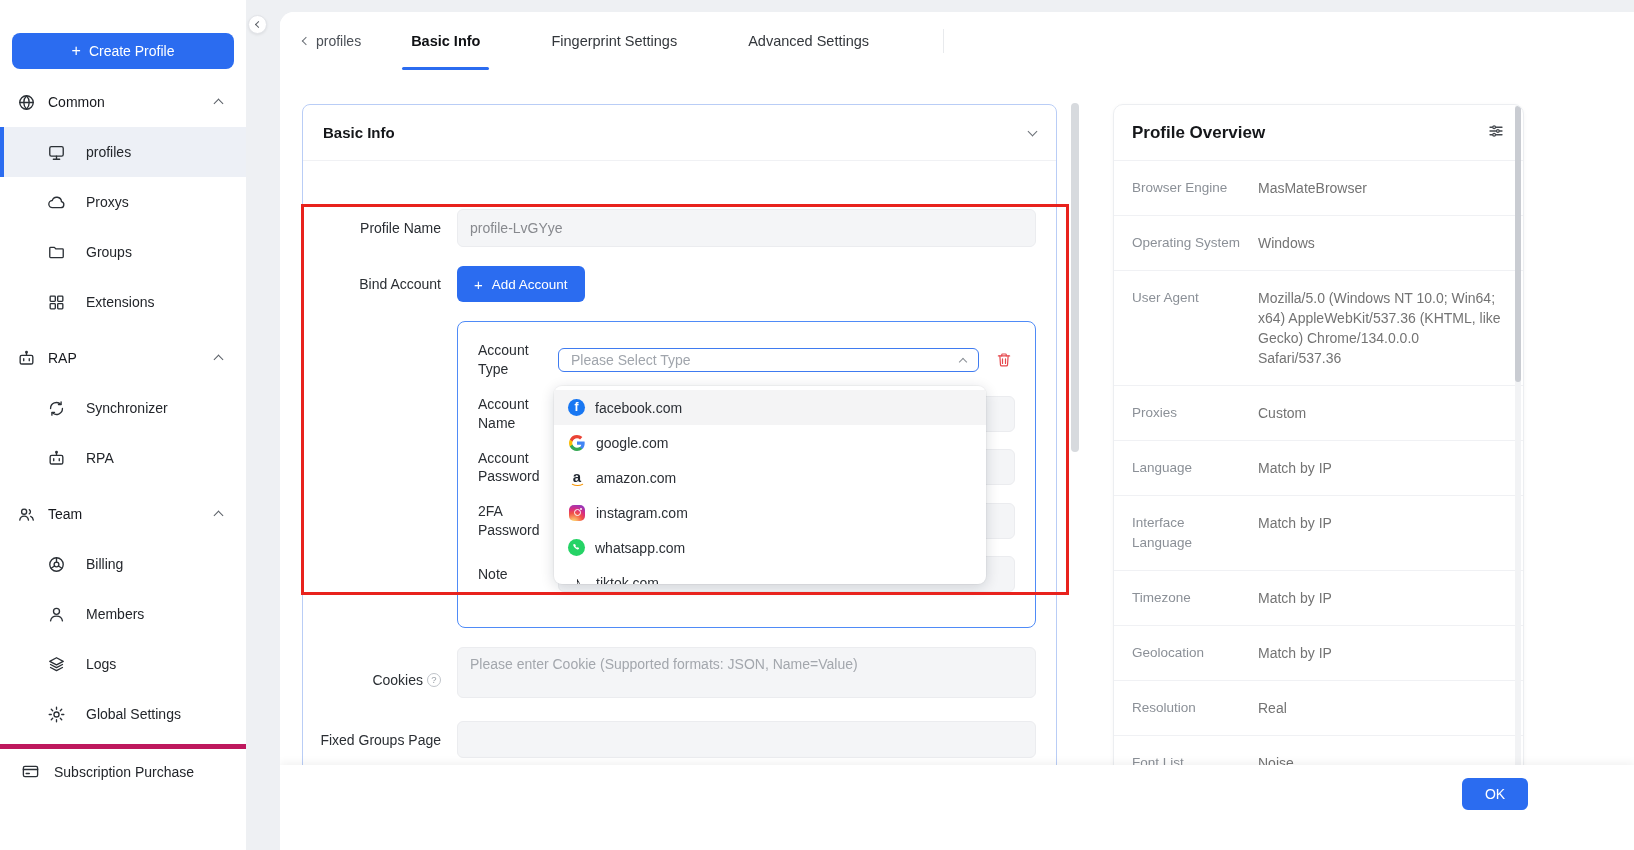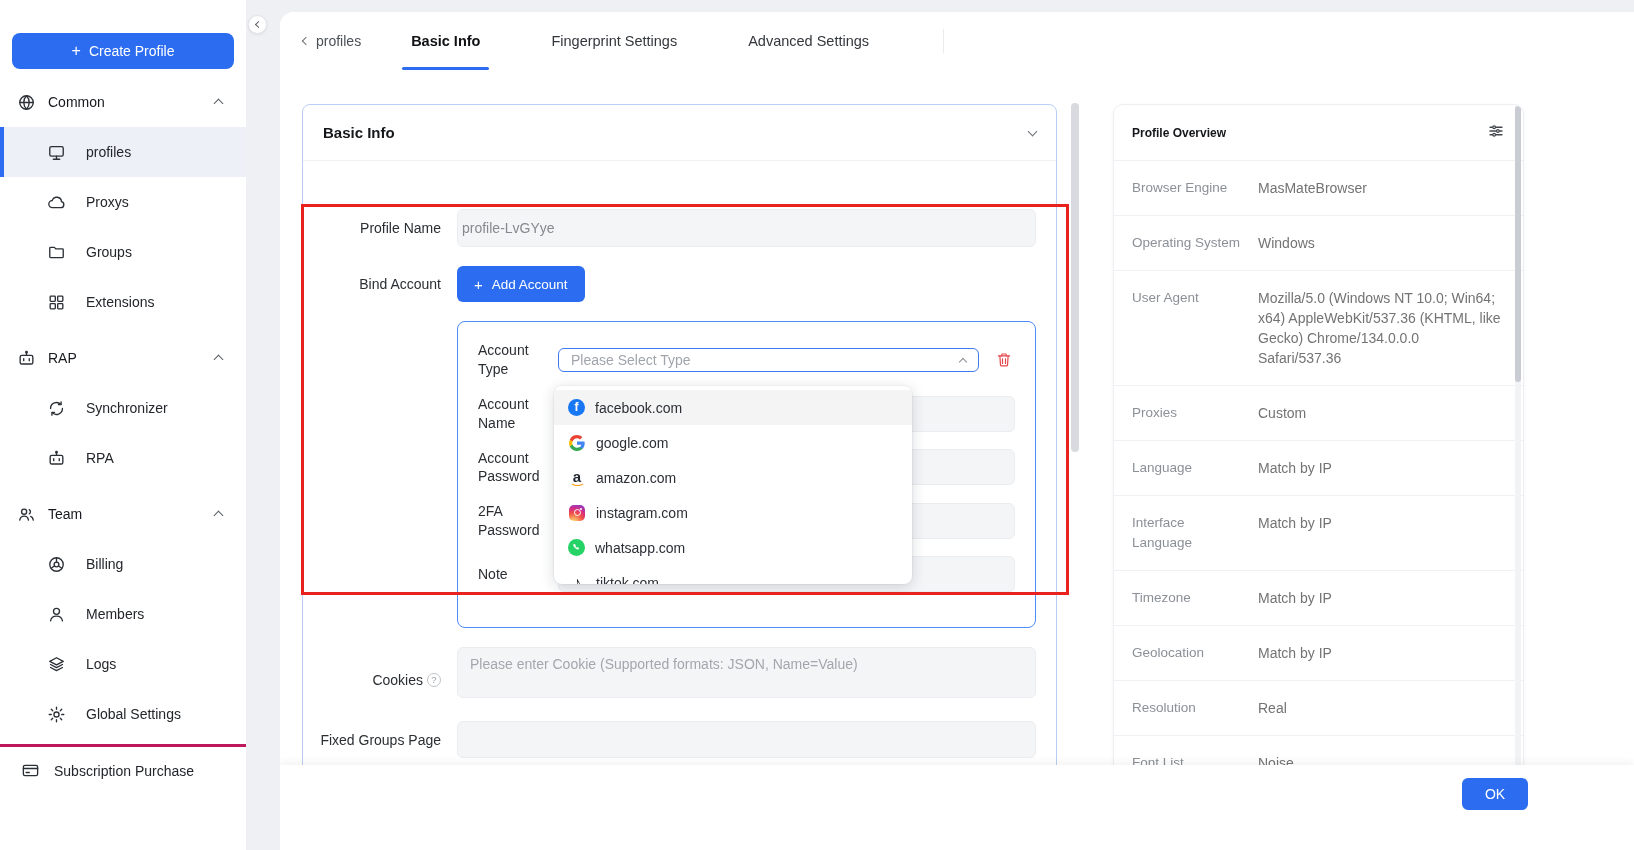--- a/index.html
+++ b/index.html
@@ -16,21 +16,21 @@
   .sec-head, .side-item { position:relative; display:flex; align-items:center; height:50px; font-size:14px; cursor:pointer; }
   .sec-head { padding-left:16px; color:#17191e; }
   .sec-head .icon { margin-right:12px; }
   .sec-head .chev-wrap { margin-left:auto; margin-right:24px; }
   .side-item { padding-left:46px; color:#23262b; }
   .side-item .icon { margin-right:20px; }
   .side-item.active { background:#edf0f6; }
   .side-item.active::before { content:""; position:absolute; left:0; top:0; bottom:0; width:4px; background:#2b6cf0; }
   .sec-gap { margin-top:6px; }
   .side-footer { position:absolute; left:0; top:744px; width:246px; height:50px; display:flex; align-items:center; padding-left:20px;
-    border-top:3px solid #be185d; font-size:14px; cursor:pointer; }
+    border-top:5px solid #be185d; font-size:14px; cursor:pointer; }
   .side-footer .icon { margin-right:14px; }
   .icon { display:inline-flex; width:20px; height:20px; align-items:center; justify-content:center; flex:none; }
   .icon svg { display:block; }
   .st { fill:none; stroke:#2b3036; stroke-width:1.7; stroke-linecap:round; stroke-linejoin:round; }
 
   .chev { display:inline-block; width:7px; height:7px; border-right:1.7px solid #5a5f66; border-bottom:1.7px solid #5a5f66; }
   .chev.up   { transform:rotate(-135deg); margin-top:4px; }
   .chev.down { transform:rotate(45deg);  margin-bottom:3px; }
   .chev.left { transform:rotate(135deg); }
 
@@ -55,42 +55,42 @@
   .card-head { display:flex; align-items:center; height:56px; padding:0 20px; border-bottom:1px solid #f0f1f4; }
   .card-head .title { font-size:15px; font-weight:700; color:#15171a; }
   .card-head .chev-wrap { margin-left:auto; }
   .card-head .chev { border-color:#6b7077; }
   .form-body { padding-top:48px; }
   .frow { display:flex; align-items:center; margin:0 20px 19px 0; }
   .frow.top { align-items:center; }
   .flabel { position:relative; width:154px; flex:none; padding-right:16px; text-align:right; font-size:14px; color:#2a2e33;
     display:flex; justify-content:flex-end; align-items:center; gap:4px; }
   .ffield { flex:1; min-width:0; }
-  .text-input { width:100%; height:38px; background:#f4f5f7; border:1px solid #ebecef; border-radius:6px; padding:0 4px;
+  .text-input { width:100%; height:38px; background:#f4f5f7; border:1px solid #ebecef; border-radius:6px; padding:0 12px;
     font-size:14px; color:#87898e; font-family:inherit; }
   .text-input.small { height:36px; }
   textarea.text-input { height:51px; padding:8px 12px; resize:none; color:#2a2e33; }
   textarea.text-input::placeholder { color:#a3a7ad; }
   .add-btn { display:inline-flex; align-items:center; gap:9px; height:36px; padding:0 17px; background:#2b6cf0; color:#fff;
     border:none; border-radius:6px; font-size:13.5px; font-family:inherit; cursor:pointer; }
   .add-btn .plus { font-size:15px; }
 
   .account-card { position:relative; margin:0 20px 19px 154px; border:1px solid #4f8bf7; border-radius:8px; padding:19px 20px; background:#fff; }
   .arow { display:flex; align-items:center; margin-bottom:16px; }
   .arow:last-child { margin-bottom:0; }
   .alabel { width:80px; flex:none; font-size:14px; color:#2a2e33; line-height:1.35; padding-right:6px; }
   .afield { flex:1; min-width:0; display:flex; align-items:center; }
   .select-box { flex:1; height:24px; background:#fff; border:1px solid #3f7bf0; border-radius:6px; display:flex; align-items:center;
     padding:0 12px; font-size:14px; color:#a0a5ac; cursor:pointer; }
   .select-box .chev-wrap { margin-left:auto; }
   .select-box .chev { width:6px; height:6px; border-color:#8a8f96; }
   .trash-btn { width:20px; height:20px; margin-left:16px; border:none; background:none; cursor:pointer; padding:0; flex:none; }
   .trash-btn svg { display:block; }
 
-  .dropdown { position:absolute; left:96px; top:64px; width:358px; height:198px; background:#fff; border-radius:8px;
+  .dropdown { position:absolute; left:96px; top:64px; width:432px; height:198px; background:#fff; border-radius:8px;
     box-shadow:0 3px 14px rgba(15,23,42,.16), 0 0 0 1px rgba(0,0,0,.03); overflow:hidden; z-index:20; padding-top:4px; }
   .opt { display:flex; align-items:center; gap:10px; height:35px; padding:0 14px; font-size:14px; color:#2c3036; cursor:pointer; }
   .opt.hl { background:#f4f4f5; }
   .bicon { width:18px; height:18px; flex:none; display:flex; align-items:center; justify-content:center; position:relative; }
   .fb { width:17px; height:17px; background:#1877f2; border-radius:50%; color:#fff; }
   .fb::after { content:"f"; font-size:12px; font-weight:700; margin-top:-1px; }
   .amz { font-weight:700; }
   .amz::before { content:"a"; font-size:15px; color:#1f2630; margin-top:-3px; }
   .amz::after { content:""; position:absolute; left:2px; bottom:1px; width:13px; height:7px;
     border:1.8px solid transparent; border-bottom-color:#f79400; border-radius:50%; }
@@ -103,21 +103,21 @@
 
   .q { width:14px; height:14px; flex:none; border:1px solid #c0c4ca; border-radius:50%; color:#9aa0a7; font-size:9.5px;
     display:inline-flex; align-items:center; justify-content:center; cursor:pointer; }
   .q::after { content:"?"; }
   .q.below { position:absolute; left:6px; top:37px; }
 
   
   .overview-card { position:absolute; left:833px; top:92px; width:411px; height:680px; background:#fff;
     border:1px solid #eceef1; border-radius:10px; box-shadow:0 1px 4px rgba(0,0,0,.04); overflow:hidden; }
   .overview-card .card-head { padding:0 18px; }
-  .overview-card .card-head .title { font-size:12px; }
+  .overview-card .card-head .title { font-size:17px; }
   .orow { display:flex; padding:17px 18px; border-bottom:1px solid #f0f1f4; line-height:20px; }
   .olabel { width:126px; flex:none; font-size:13.5px; color:#8b9097; padding-right:4px; }
   .orow.narrow .olabel { padding-right:38px; }
   .ovalue { flex:1; font-size:14px; color:#737373; }
   .ov-track { position:absolute; right:2px; top:0; bottom:0; width:6px; background:#f2f3f5; border-radius:3px; }
   .ov-thumb { position:absolute; right:2px; top:1px; width:6px; height:276px; background:#c9ccd2; border-radius:3px; cursor:pointer; }
 
   
   .footerbar { position:absolute; left:0; right:0; bottom:0; height:85px; background:#fff; box-shadow:0 -3px 8px rgba(0,0,0,.05); z-index:30; }
   .ok-btn { position:absolute; right:106px; top:13px; width:66px; height:32px; background:#2b6cf0; color:#fff; border:none;

